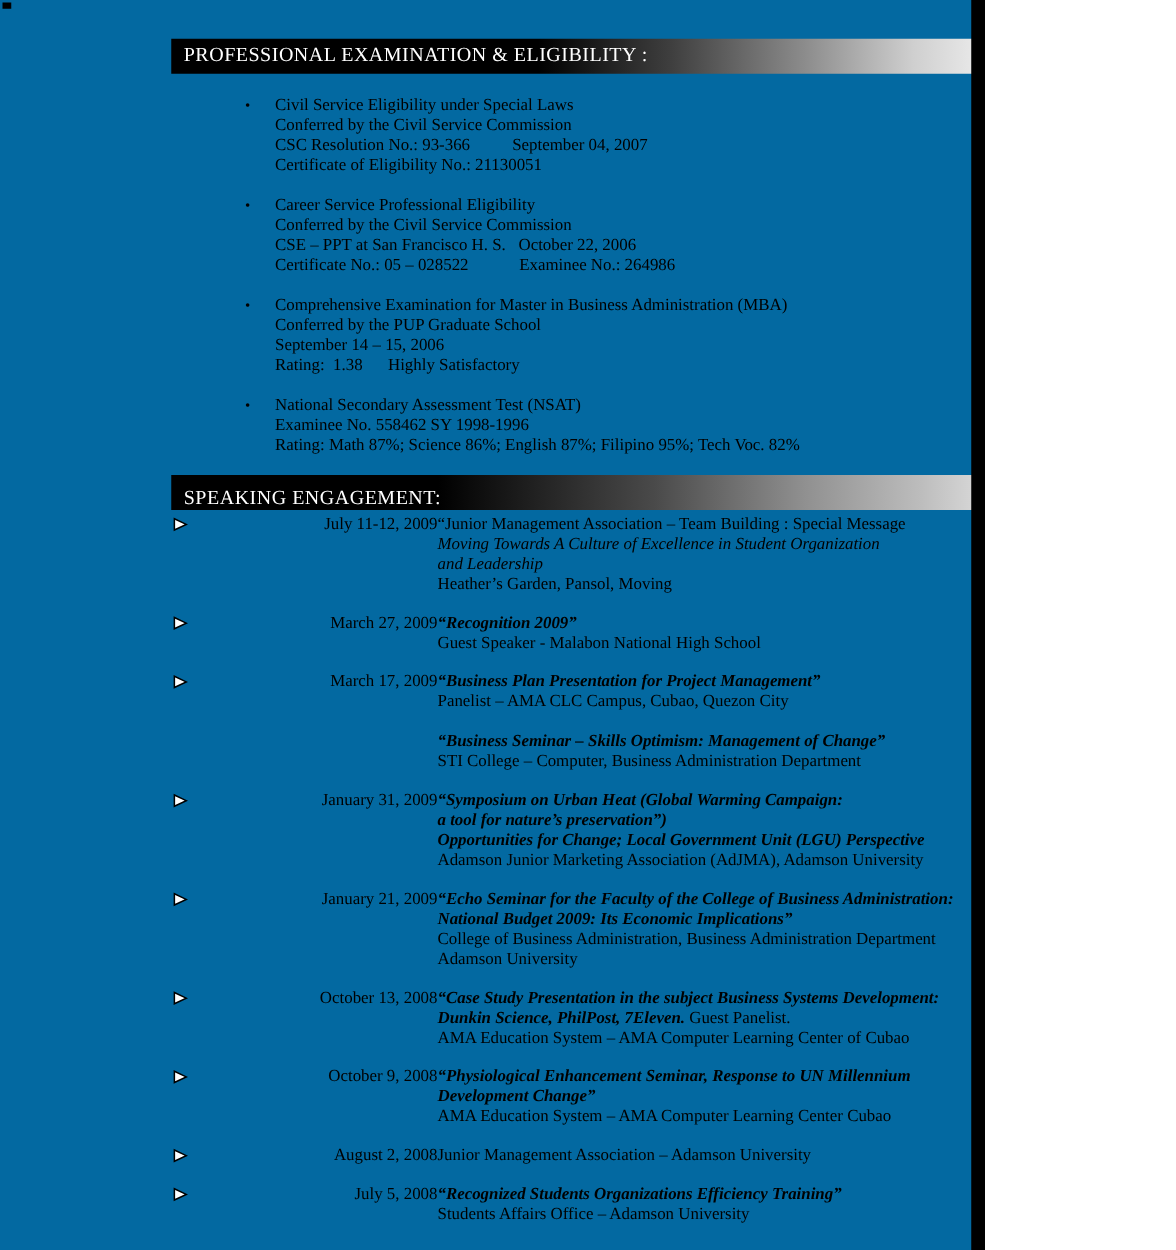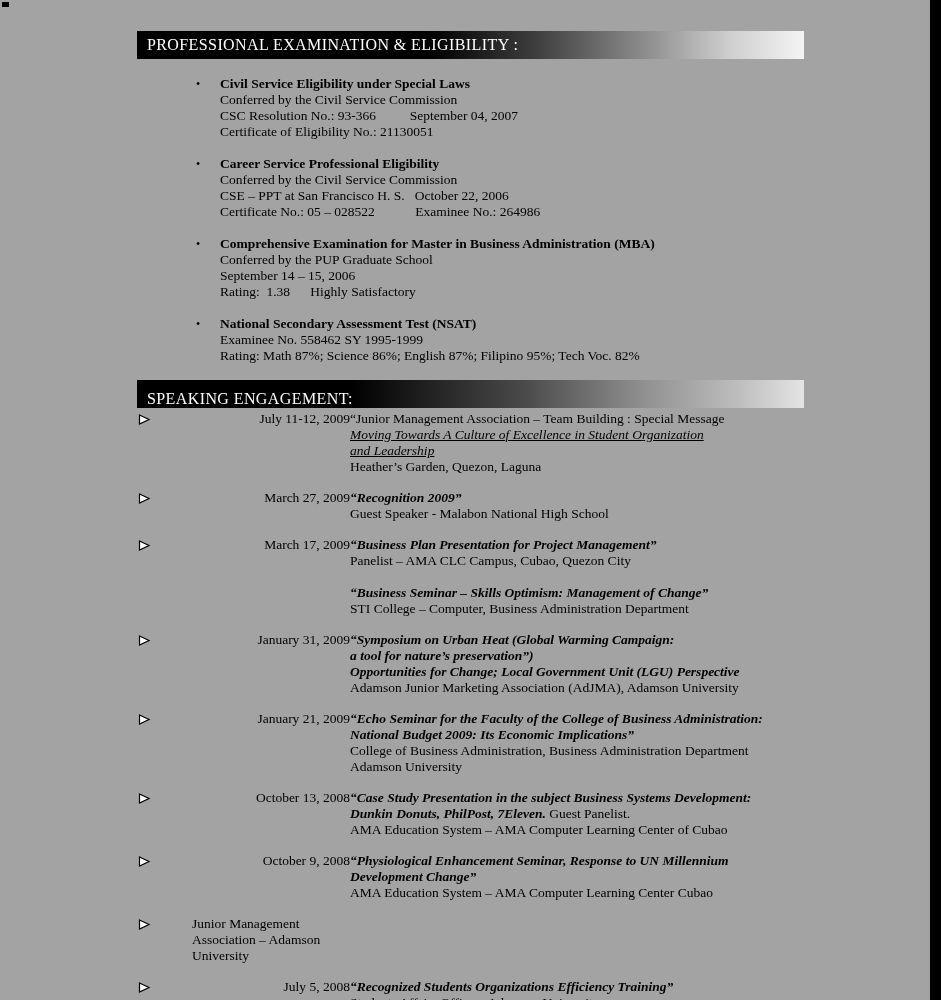--- a/index.html
+++ b/index.html
@@ -1,19 +1,19 @@
 <!DOCTYPE html>
 <html><head>
 <meta charset="utf-8">
 <style>
   html,body{margin:0;padding:0;background:#fff;}
   .page{
     position:relative;
-    width:941px;height:1000px;
-    background:#a3a3a3;
+    width:788px;height:1000px;
+    background:#0369a1;
     overflow:hidden;
     font-family:"Liberation Serif", serif;
     color:#000;
   }
   .corner-mark{position:absolute;left:2px;top:2px;width:7px;height:5px;background:#000;}
   .right-edge-bar{position:absolute;right:0;top:0;width:11px;height:1000px;background:#000;}
   .content{position:absolute;left:137px;top:0;width:667px;}
   .section-bar{
     height:28px;box-sizing:border-box;
     display:flex;align-items:center;
@@ -27,31 +27,31 @@
   }
   .bar2{
     margin-top:9px;
     background:linear-gradient(to right,#000 0%,#000 32%,#4a4a4a 58%,#909090 76%,#bdbdbd 90%,#e4e4e4 100%);
     align-items:flex-end;
   }
   .exam-list{padding:17px 0 0 59px;font-size:13.5px;line-height:16px;}
   .exam-item{display:flex;margin-bottom:16px;}
   .exam-bullet{width:24px;flex:0 0 24px;font-size:12px;}
   .exam-body{flex:1;}
-  .exam-title{font-weight:bold;}
+  .exam-title{font-weight:normal;}
   .exam-line{white-space:pre-wrap;}
   .speaking-list{margin-top:3px;font-size:13.5px;line-height:16px;}
   .eng-row{display:grid;grid-template-columns:55px 158px 1fr;margin-bottom:15px;}
   .arrow-cell{padding-top:2px;padding-left:1px;}
   .arrow-cell svg{display:block;}
   .date-cell{white-space:pre;text-align:right;}
   .desc-cell{padding-right:6px;}
   .desc-line{min-height:16px;white-space:pre-wrap;}
   .seg-regular{font-style:normal;font-weight:normal;}
-  .seg-italic{font-style:italic;font-weight:normal;text-decoration:underline;}
+  .seg-italic{font-style:italic;font-weight:normal;}
   .seg-bolditalic{font-style:italic;font-weight:bold;}
 </style>
 </head>
 <body>
 
 <div class="page">
   <div class="corner-mark"></div>
 
   <div class="content">
     <div class="section-bar bar1">
@@ -83,21 +83,21 @@
             <div class="exam-title">Comprehensive Examination for Master in Business Administration (MBA)</div>
             <div class="exam-line">Conferred by the PUP Graduate School</div>
             <div class="exam-line">September 14 – 15, 2006</div>
             <div class="exam-line">Rating:  1.38      Highly Satisfactory</div>
           </div>
         </div>
         <div class="exam-item">
           <span class="exam-bullet">•</span>
           <div class="exam-body">
             <div class="exam-title">National Secondary Assessment Test (NSAT)</div>
-            <div class="exam-line">Examinee No. 558462 SY 1995-1999</div>
+            <div class="exam-line">Examinee No. 558462 SY 1998-1996</div>
             <div class="exam-line">Rating: Math 87%; Science 86%; English 87%; Filipino 95%; Tech Voc. 82%</div>
           </div>
         </div>
       </div>
 
     <div class="section-bar bar2">
       <span>SPEAKING ENGAGEMENT:</span>
     </div>
 
     <div class="speaking-list">
@@ -105,21 +105,21 @@
           <span class="arrow-cell">
   <svg width="13" height="13" viewBox="0 0 13 13">
     <polygon points="1.5,2 11,6.5 1.5,11" fill="#ffffff" stroke="#000000" stroke-width="1.2"></polygon>
   </svg>
 </span>
           <span class="date-cell">July 11-12, 2009</span>
           <div class="desc-cell">
             <div class="desc-line"><span class="seg-regular">“Junior Management Association – Team Building : Special Message</span></div>
             <div class="desc-line"><span class="seg-italic">Moving Towards A Culture of Excellence in Student Organization</span></div>
             <div class="desc-line"><span class="seg-italic">and Leadership</span></div>
-            <div class="desc-line"><span class="seg-regular">Heather’s Garden, Quezon, Laguna</span></div>
+            <div class="desc-line"><span class="seg-regular">Heather’s Garden, Pansol, Moving</span></div>
           </div>
         </div>
         <div class="eng-row">
           <span class="arrow-cell">
   <svg width="13" height="13" viewBox="0 0 13 13">
     <polygon points="1.5,2 11,6.5 1.5,11" fill="#ffffff" stroke="#000000" stroke-width="1.2"></polygon>
   </svg>
 </span>
           <span class="date-cell">March 27, 2009</span>
           <div class="desc-cell">
@@ -172,21 +172,21 @@
         </div>
         <div class="eng-row">
           <span class="arrow-cell">
   <svg width="13" height="13" viewBox="0 0 13 13">
     <polygon points="1.5,2 11,6.5 1.5,11" fill="#ffffff" stroke="#000000" stroke-width="1.2"></polygon>
   </svg>
 </span>
           <span class="date-cell">October 13, 2008</span>
           <div class="desc-cell">
             <div class="desc-line"><span class="seg-bolditalic">“Case Study Presentation in the subject Business Systems Development:</span></div>
-            <div class="desc-line"><span class="seg-bolditalic">Dunkin Donuts, PhilPost, 7Eleven.</span><span class="seg-regular"> Guest Panelist.</span></div>
+            <div class="desc-line"><span class="seg-bolditalic">Dunkin Science, PhilPost, 7Eleven.</span><span class="seg-regular"> Guest Panelist.</span></div>
             <div class="desc-line"><span class="seg-regular">AMA Education System – AMA Computer Learning Center of Cubao</span></div>
           </div>
         </div>
         <div class="eng-row">
           <span class="arrow-cell">
   <svg width="13" height="13" viewBox="0 0 13 13">
     <polygon points="1.5,2 11,6.5 1.5,11" fill="#ffffff" stroke="#000000" stroke-width="1.2"></polygon>
   </svg>
 </span>
           <span class="date-cell">October 9, 2008</span>
@@ -195,20 +195,21 @@
             <div class="desc-line"><span class="seg-bolditalic">Development Change”</span></div>
             <div class="desc-line"><span class="seg-regular">AMA Education System – AMA Computer Learning Center Cubao</span></div>
           </div>
         </div>
         <div class="eng-row">
           <span class="arrow-cell">
   <svg width="13" height="13" viewBox="0 0 13 13">
     <polygon points="1.5,2 11,6.5 1.5,11" fill="#ffffff" stroke="#000000" stroke-width="1.2"></polygon>
   </svg>
 </span>
+          <span class="date-cell">August 2, 2008</span>
           <div class="desc-cell">
             <div class="desc-line"><span class="seg-regular">Junior Management Association – Adamson University</span></div>
           </div>
         </div>
         <div class="eng-row">
           <span class="arrow-cell">
   <svg width="13" height="13" viewBox="0 0 13 13">
     <polygon points="1.5,2 11,6.5 1.5,11" fill="#ffffff" stroke="#000000" stroke-width="1.2"></polygon>
   </svg>
 </span>

